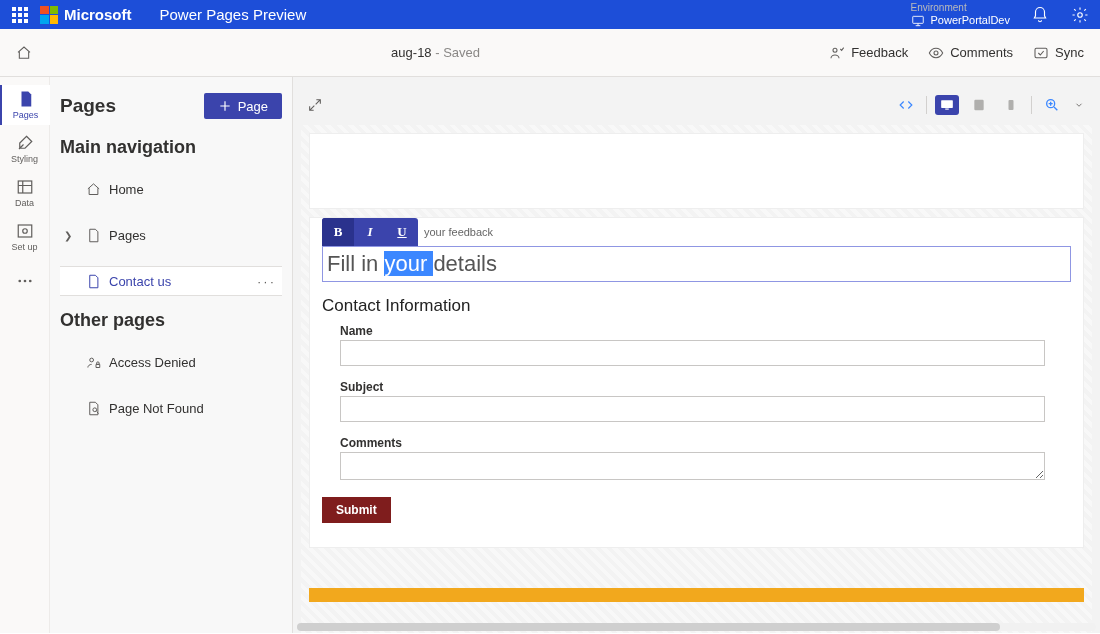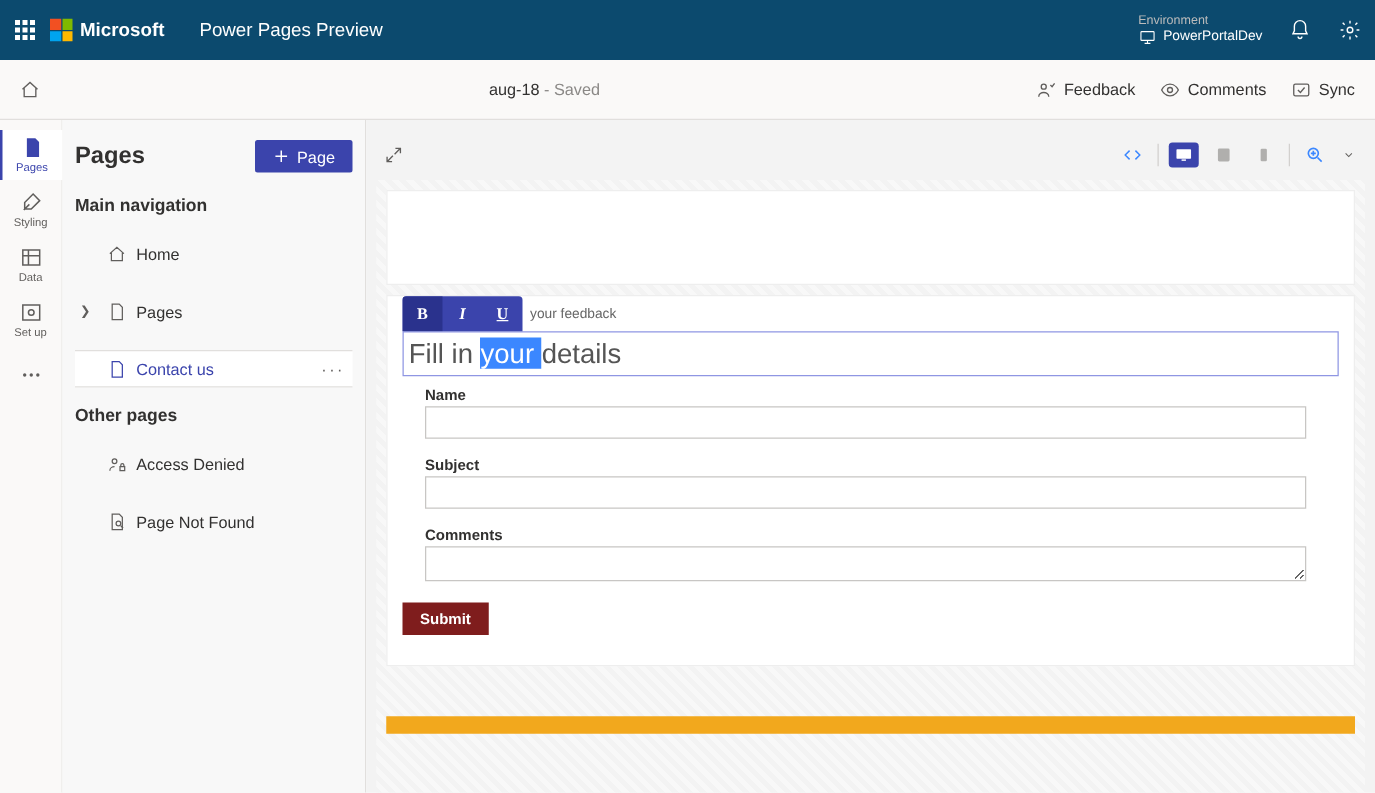--- a/index.html
+++ b/index.html
@@ -1,19 +1,19 @@
 <!DOCTYPE html>
 <html><head>
 <meta charset="utf-8">
 <style>
   * { box-sizing: border-box; margin: 0; padding: 0; font-family: "Segoe UI", Arial, sans-serif; }
   body { width: 1100px; height: 634px; overflow: hidden; background: #fff; font-size: 13px; color: #323130; }
 
   
-  .topbar { height: 48px; background: #0c4a6e; color: #fff; display: flex; align-items: center; padding: 0 10px; }
+  .topbar { height: 29px; background: #1d4ed8; color: #fff; display: flex; align-items: center; padding: 0 10px; }
   .waffle { width: 16px; height: 16px; margin: 0 12px 0 2px; display: grid; grid-template-columns: repeat(3,4px); grid-template-rows: repeat(3,4px); gap:2px; }
   .waffle span { background:#fff; }
   .mslogo { display:flex; align-items:center; gap:6px; font-size:15px; font-weight:600; }
   .mslogo-sq { width:18px; height:18px; display:grid; grid-template-columns:1fr 1fr; grid-template-rows:1fr 1fr; gap:1px; }
   .mslogo-sq span:nth-child(1){background:#f25022;} .mslogo-sq span:nth-child(2){background:#7fba00;}
   .mslogo-sq span:nth-child(3){background:#00a4ef;} .mslogo-sq span:nth-child(4){background:#ffb900;}
   .app-title { margin-left: 28px; font-size:15px; font-weight:400; }
   .topbar-right { margin-left:auto; display:flex; align-items:center; gap:20px; }
   .env { font-size:11px; line-height:1.2; }
   .env-label { color:#bbb; font-size:10px; }
@@ -32,21 +32,21 @@
   .shell { display:flex; height:556px; }
   .rail { width:50px; background:#faf9f8; border-right:1px solid #edebe9; display:flex; flex-direction:column; align-items:center; padding-top:8px; gap:4px; }
   .rail-item { width:50px; height:40px; display:flex; flex-direction:column; align-items:center; justify-content:center; font-size:9px; color:#605e5c; gap:2px; }
   .rail-item.active { color:#3b44ac; border-left:2px solid #3b44ac; background:#fff;}
   .rail-ic { width:18px; height:18px; }
 
   .sidepanel { width:243px; border-right:1px solid #e1dfdd; background:#f8f8f8; padding:16px 10px; }
   .sp-head { display:flex; align-items:center; justify-content:space-between; margin-bottom:18px; }
   .sp-head h1 { font-size:19px; font-weight:600; }
   .btn-page { background:#3b44ac; color:#fff; border:none; height:26px; padding:0 14px; border-radius:2px; display:flex; align-items:center; gap:6px; font-size:13px; cursor:pointer; }
-  .sp-sub { font-size:14px; font-weight:600; margin:14px 0 8px 0; }
+  .sp-sub { font-size:18px; font-weight:600; margin:14px 0 8px 0; }
   .nav-row { display:flex; align-items:center; gap:8px; height:30px; padding-left:14px; color:#323130; cursor:pointer; position:relative;margin-top:16px; }
   .nav-row.indent { padding-left:26px; }
   .nav-row.selected { background:#fff; color:#3b44ac; border:1px solid #e1dfdd; border-right:none; border-left:none; }
   .nav-row .chev { position:absolute; left:4px; font-size:10px; color:#605e5c; }
   .nav-row .more { margin-left:auto; margin-right:6px; color:#605e5c; letter-spacing:2px; }
   .nav-ic { width:15px; height:15px; flex-shrink:0; }
 
   .canvas-wrap { flex:1; background:#f3f3f3; position:relative; overflow:hidden; }
   .canvas-toolbar { position:absolute; top:18px; right:14px; display:flex; gap:8px; align-items:center; z-index:5;}
   .ct-btn { width:24px; height:20px; border-radius:3px; display:flex; align-items:center; justify-content:center; color:#605e5c; }
@@ -315,20 +315,21 @@
             <div class="ft-btn" style="text-decoration:underline">U</div>
           </div>
           <div class="ft-label">your feedback</div>
         </div>
 
         <div class="editable-h">
           <span>Fill in </span><span class="sel">your </span><span>details</span>
         </div>
 
         <div class="form-body">
+          <div class="form-section-title">Contact Information</div>
 
           <div class="fld">
             <label>Name</label>
             <input type="text" style="">
           </div>
           <div class="fld">
             <label>Subject</label>
             <input type="text" style="">
           </div>
           <div class="fld">

